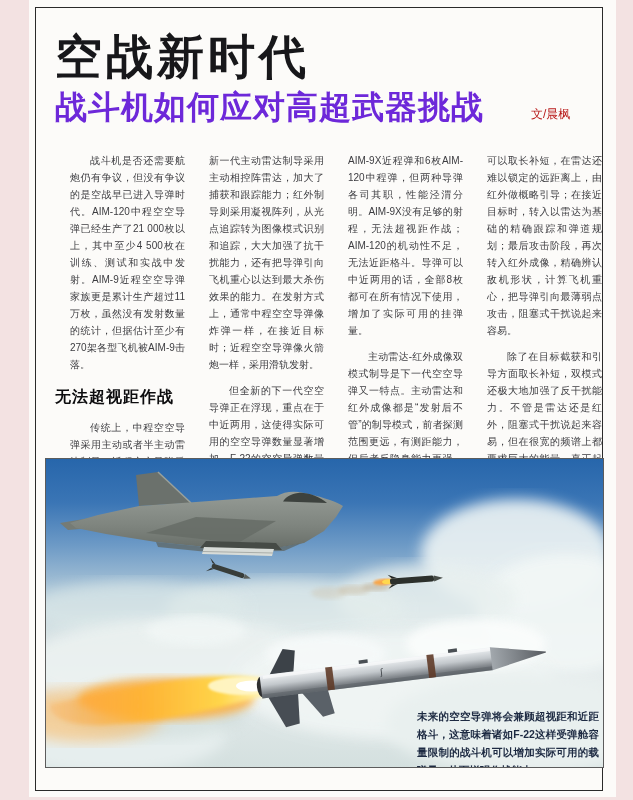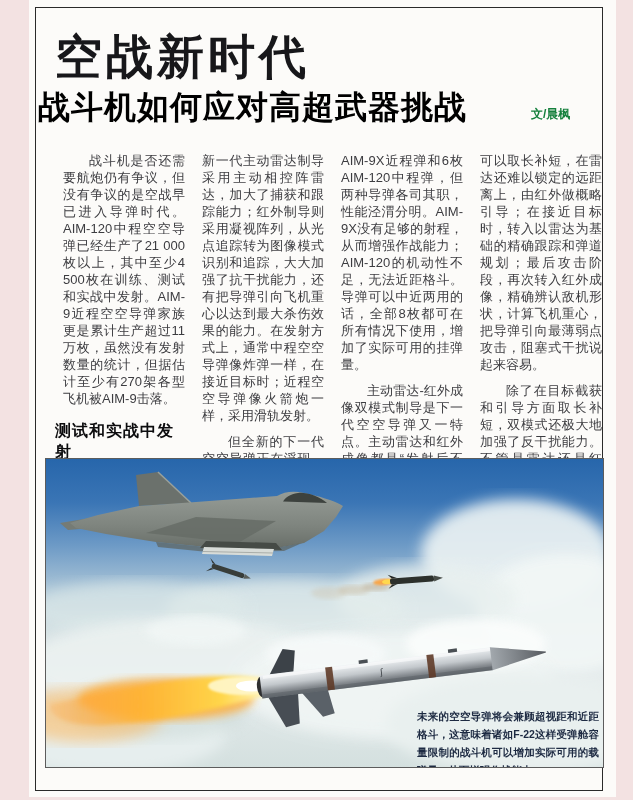--- a/index.html
+++ b/index.html
@@ -3,26 +3,26 @@
 <meta charset="utf-8">
 <style>
   html,body{margin:0;padding:0;width:633px;height:800px;overflow:hidden;
     background:#f3e2e2;font-family:"Liberation Sans","DejaVu Sans",sans-serif;}
   #stage{position:relative;width:633px;height:800px;border-radius:13px;}
   #paper{position:absolute;left:29px;top:0;width:587px;height:797px;background:#fcfbf9;}
   #frame{position:absolute;left:35px;top:7px;width:566px;height:782px;
     border:1.5px solid #2a2a2a;background:transparent;}
   .title{position:absolute;left:55px;top:34px;font-family:"Liberation Serif","DejaVu Serif",serif;
     font-size:47px;font-weight:900;letter-spacing:4px;color:#17171a;line-height:1;}
-  .subtitle{position:absolute;left:38px;top:90px;font-family:"Liberation Serif","DejaVu Serif",serif;
-    font-size:32px;font-weight:700;letter-spacing:1px;color:#000000;line-height:1.1;}
-  .byline{position:absolute;left:531px;top:106px;font-size:12px;font-weight:700;color:#15803d;}
+  .subtitle{position:absolute;left:55px;top:90px;font-family:"Liberation Serif","DejaVu Serif",serif;
+    font-size:32px;font-weight:700;letter-spacing:1px;color:#6d28d9;line-height:1.1;}
+  .byline{position:absolute;left:531px;top:106px;font-size:12px;font-weight:400;color:#b91c1c;}
   .cols{position:absolute;left:55px;top:152px;width:546px;height:298px;display:flex;gap:9px;}
   .col{width:130px;flex:0 0 130px;}
-  .para{font-size:13px;line-height:17px;color:#3c3c40;text-align:justify;margin:0 0 9px 8px;}
+  .para{font-size:10px;line-height:17px;color:#3c3c40;text-align:justify;margin:0 0 9px 15px;}
   .para.indent{text-indent:2em;}
   .head{font-size:16px;font-weight:800;color:#0c0c0e;letter-spacing:1px;margin:14px 0 11px 0;}
   .photo{position:absolute;left:45px;top:458px;width:557px;height:308px;
     border:1px solid #5c5c5c;overflow:hidden;background:#cfe0ea;}
   .photo svg{position:absolute;left:0;top:0;}
   .caption{position:absolute;left:371px;top:248px;width:182px;font-size:10.5px;
     line-height:18px;font-weight:700;color:#1d2a42;text-align:justify;}
 </style>
 </head>
 <body>
@@ -31,29 +31,29 @@
   <div id="paper"></div>
   <div id="frame"></div>
 
   <div class="title">空战新时代</div>
   <div class="subtitle">战斗机如何应对高超武器挑战</div>
   <div class="byline">文/晨枫</div>
 
   <div class="cols">
     <div class="col">
       <p class="para indent">战斗机是否还需要航炮仍有争议，但没有争议的是空战早已进入导弹时代。AIM-120中程空空导弹已经生产了21 000枚以上，其中至少4 500枚在训练、测试和实战中发射。AIM-9近程空空导弹家族更是累计生产超过11万枚，虽然没有发射数量的统计，但据估计至少有270架各型飞机被AIM-9击落。</p>
-      <div class="head">测试和实战中发射</div>
+      <div class="head">无法超视距作战</div>
       <p class="para indent">传统上，中程空空导弹采用主动或者半主动雷达制导，近程空空导弹采用红外制导。</p>
     </div>
     <div class="col">
       <p class="para">新一代主动雷达制导采用主动相控阵雷达，加大了捕获和跟踪能力；红外制导则采用凝视阵列，从光点追踪转为图像模式识别和追踪，大大加强了抗干扰能力，还有把导弹引向飞机重心以达到最大杀伤效果的能力。在发射方式上，通常中程空空导弹像炸弹一样，在接近目标时；近程空空导弹像火箭炮一样，采用滑轨发射。</p>
       <p class="para indent">但全新的下一代空空导弹正在浮现，重点在于中近两用，这使得实际可用的空空导弹数量显著增加。F-22的空空导弹数量不少，典型挂载有两枚</p>
     </div>
     <div class="col">
-      <p class="para">AIM-9X近程弹和6枚AIM-120中程弹，但两种导弹各司其职，性能泾渭分明。AIM-9X没有足够的射程，从而增强作战能力；AIM-120的机动性不足，无法近距格斗。导弹可以中近两用的话，全部8枚都可在所有情况下使用，增加了实际可用的挂弹量。</p>
+      <p class="para">AIM-9X近程弹和6枚AIM-120中程弹，但两种导弹各司其职，性能泾渭分明。AIM-9X没有足够的射程，无法超视距作战；AIM-120的机动性不足，无法近距格斗。导弹可以中近两用的话，全部8枚都可在所有情况下使用，增加了实际可用的挂弹量。</p>
       <p class="para indent">主动雷达-红外成像双模式制导是下一代空空导弹又一特点。主动雷达和红外成像都是“发射后不管”的制导模式，前者探测范围更远，有测距能力，但后者反隐身能力更强，不过测距困难。两种模式结合</p>
     </div>
     <div class="col">
       <p class="para">可以取长补短，在雷达还难以锁定的远距离上，由红外做概略引导；在接近目标时，转入以雷达为基础的精确跟踪和弹道规划；最后攻击阶段，再次转入红外成像，精确辨认敌机形状，计算飞机重心，把导弹引向最薄弱点攻击，阻塞式干扰说起来容易。</p>
       <p class="para indent">除了在目标截获和引导方面取长补短，双模式还极大地加强了反干扰能力。不管是雷达还是红外，阻塞式干扰说起来容易，但在很宽的频谱上都要求巨大的能量，真正起到干扰和压制作用的能量却很小，</p>
     </div>
   </div>
 
   <div class="photo">
     <svg width="557" height="308" viewBox="0 0 557 308">

